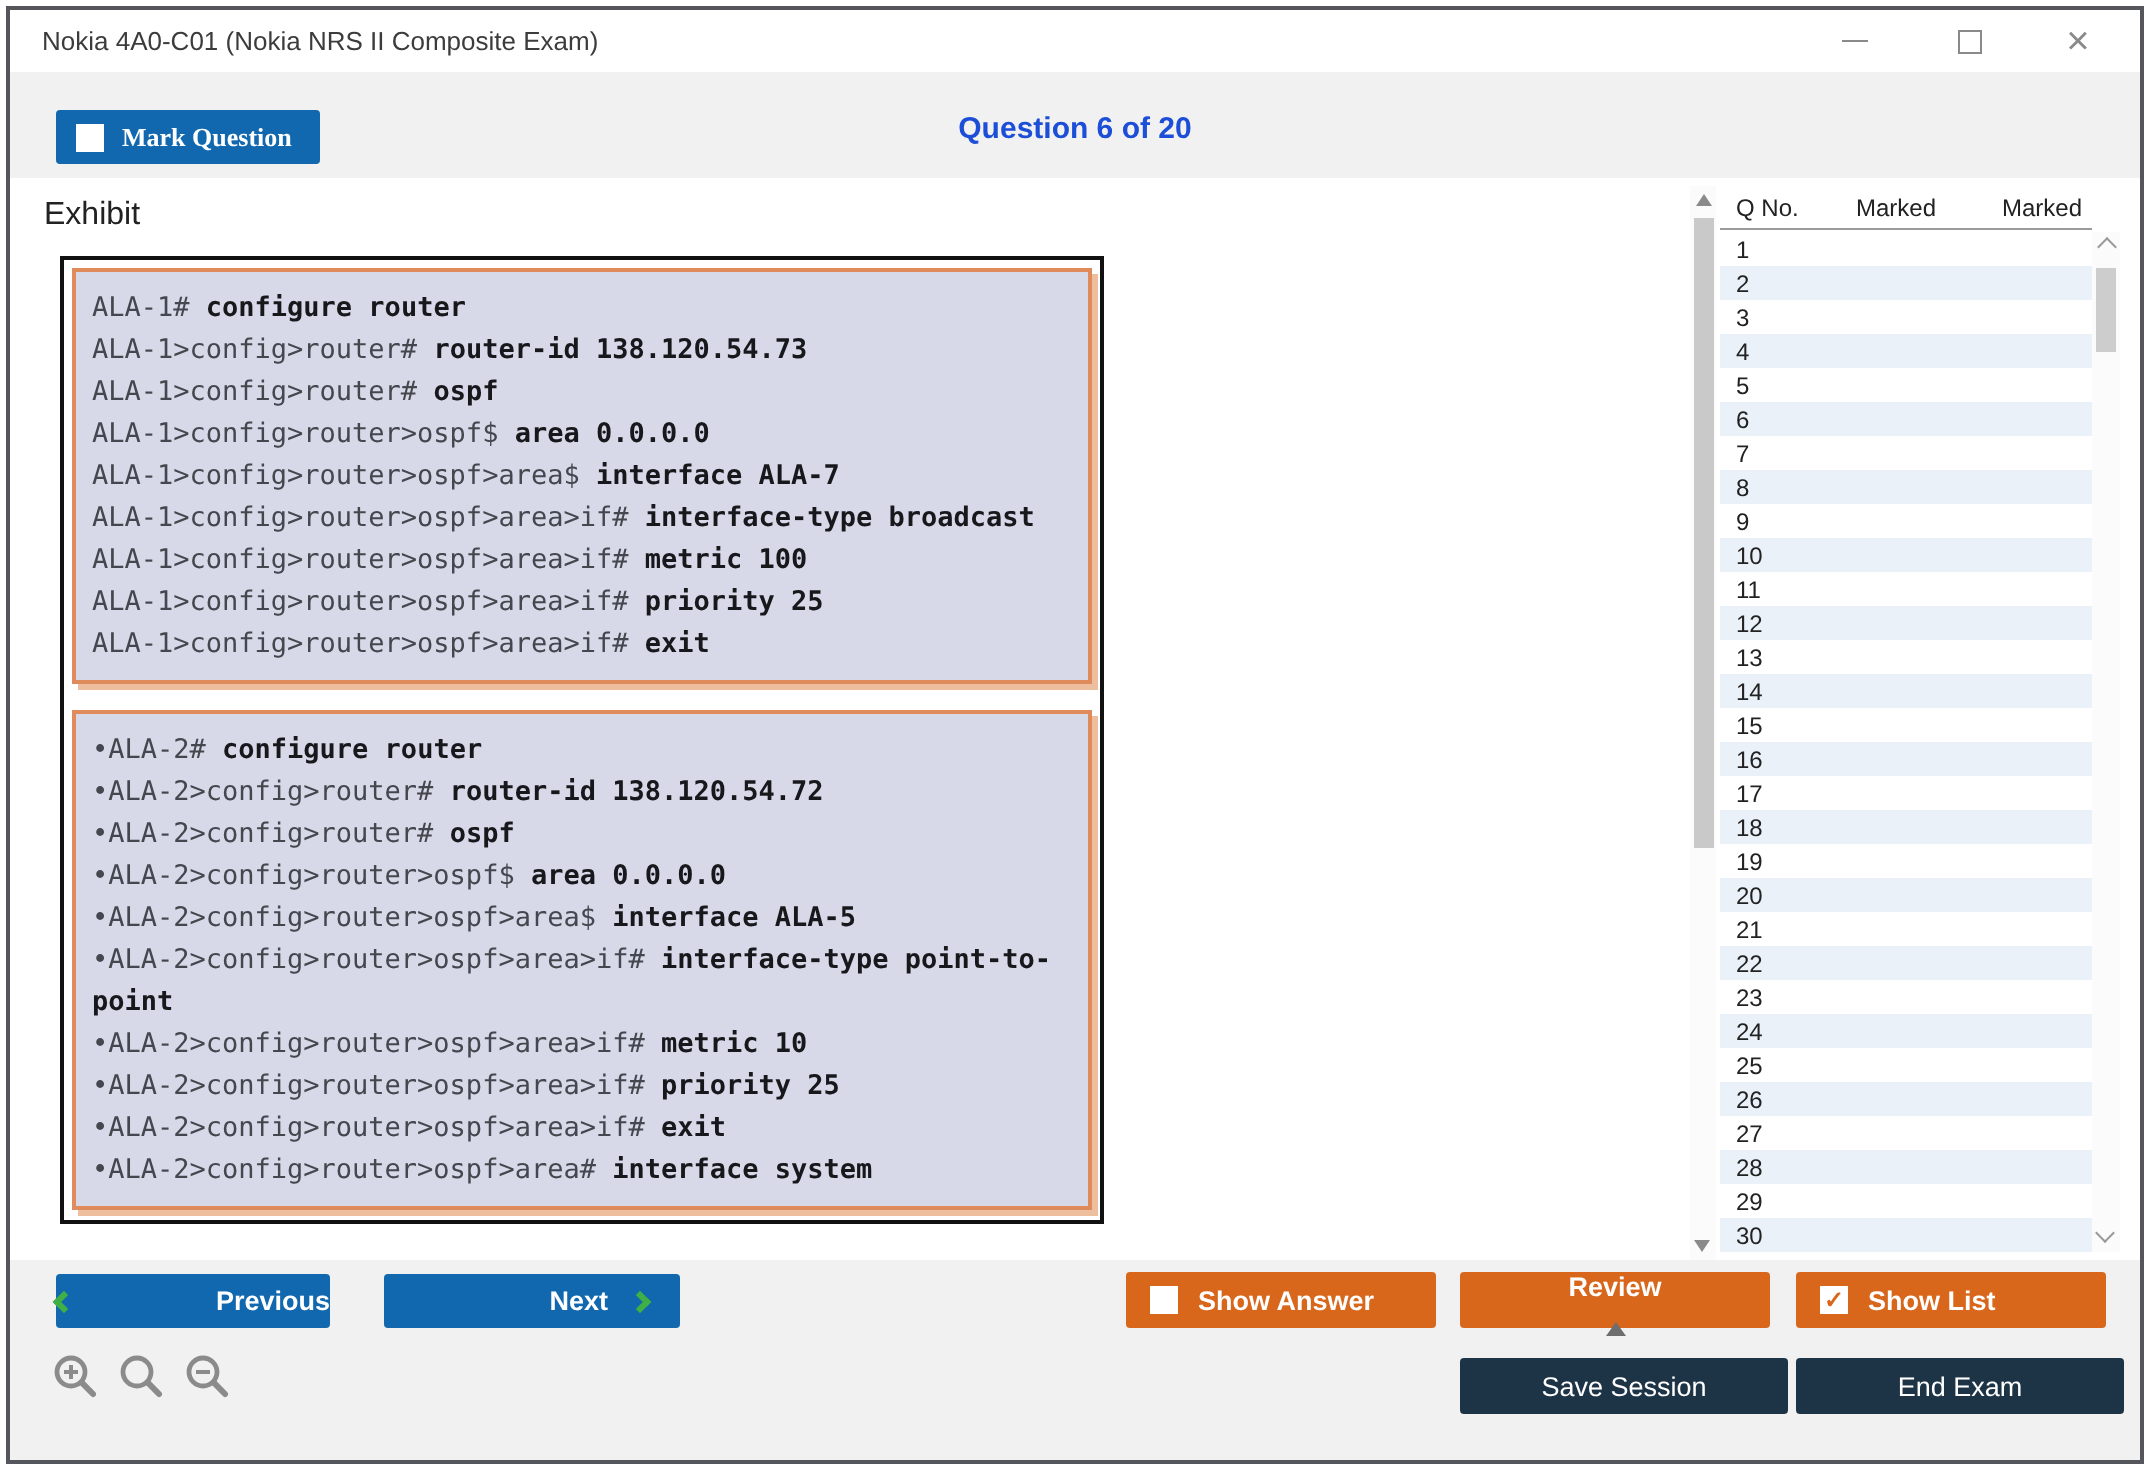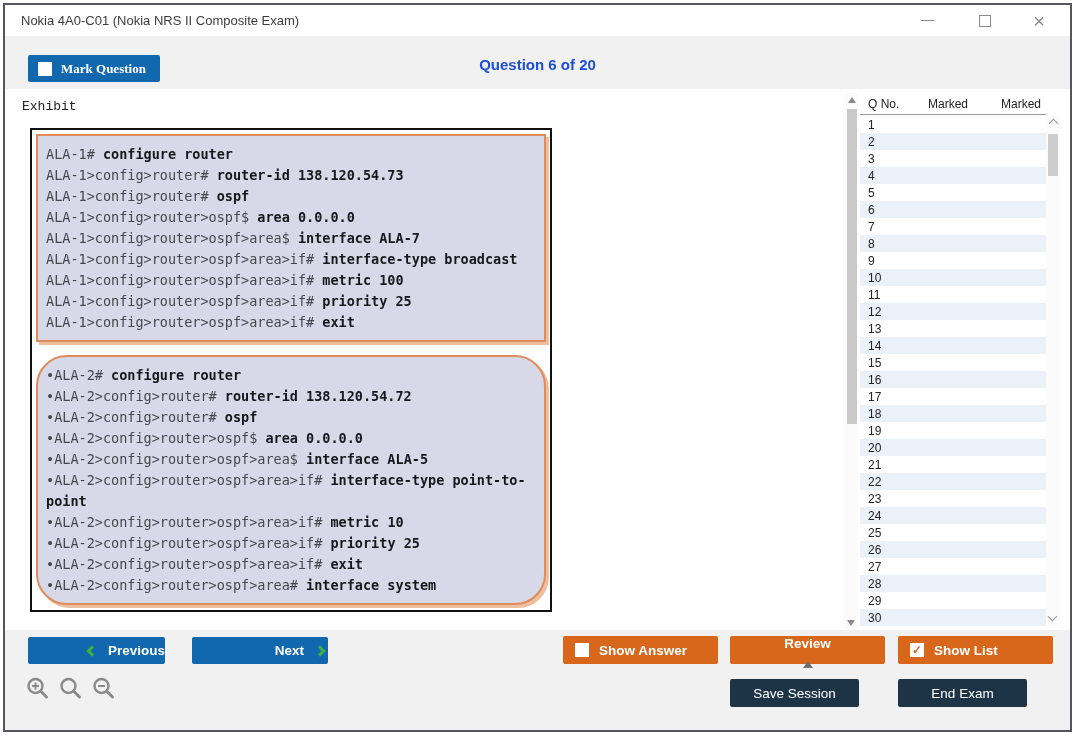--- a/index.html
+++ b/index.html
@@ -18,24 +18,24 @@
 
   
   .strip { position:absolute; left:0; top:31px; width:1065px; height:53px; background:#f1f1f1; }
   .markq { position:absolute; left:23px; top:19px; height:27px; padding:0 14px 0 10px; background:#1168af; border-radius:2px; display:flex; align-items:center; gap:9px; cursor:pointer;font-family:Liberation Serif, serif; }
   .markq .label { color:#fff; font-weight:bold; font-size:13px; }
   .cb { width:14px; height:14px; background:#fff; display:flex; align-items:center; justify-content:center; font-size:13px; font-weight:bold; }
   .q-counter { position:absolute; left:0; top:20px; width:100%; text-align:center; font-size:15px; font-weight:bold; color:#1d4ed8; }
 
   
   .main { position:absolute; left:0; top:84px; width:1065px; height:541px; background:#fff; }
-  .exhibit-label { position:absolute; left:17px; top:10px; font-size:13px; color:#222;font-family:Liberation Mono, monospace; }
+  .exhibit-label { position:absolute; left:17px; top:10px; font-size:16px; color:#222; }
   .exhibit-box { position:absolute; left:25px; top:39px; width:522px; height:484px; border:2px solid #111; background:#fff; padding:4px; }
   .code-block { border:2px solid #e08b5c; background:#d8d9e8; box-shadow:3px 3px 0 0 #eebf9e; padding:8px 8px 7px 8px; font-family:"DejaVu Sans Mono", monospace; font-size:13.5px; line-height:21px; color:#44474e; }
-  .code-block.second { margin-top:13px;border-radius:31px; }
+  .code-block.second { margin-top:13px; }
   .code-line { white-space:pre-wrap; }
   .cmd { font-weight:bold; color:#17181c; white-space:pre-wrap; }
 
   
   .vscroll { position:absolute; left:840px; top:4px; width:13px; height:537px; background:#fbfbfb; }
   .tri-up { width:0; height:0; border-left:4.5px solid transparent; border-right:4.5px solid transparent; border-bottom:6px solid #8a8a8a; margin:4px auto 0 auto; }
   .tri-down { width:0; height:0; border-left:4.5px solid transparent; border-right:4.5px solid transparent; border-top:6px solid #8a8a8a; position:absolute; bottom:4px; left:2px; }
   .vthumb { position:absolute; left:1.5px; top:16px; width:10px; height:315px; background:#c9c9c9; }
 
   
@@ -47,34 +47,34 @@
   .list-scroll { position:absolute; right:0; top:27px; width:14px; height:510px; background:#fbfbfb; }
   .chev { width:7px; height:7px; border-left:1.5px solid #9a9a9a; border-bottom:1.5px solid #9a9a9a; margin:4px auto 0 auto; }
   .chev.up { transform:rotate(135deg); }
   .chev.down { transform:rotate(-45deg); position:absolute; bottom:6px; left:3px; margin:0; }
   .lthumb { position:absolute; left:2px; top:18px; width:10px; height:42px; background:#cdcdcd; }
 
   
   .footer { position:absolute; left:0; top:625px; width:1065px; height:100px; background:#f1f1f1; }
   .btn { position:absolute; display:flex; align-items:center; cursor:pointer; border-radius:2px; }
   .btn-blue { background:#1168af; height:27px; top:7px; }
-  .btn-prev { left:23px; width:137px; justify-content:flex-end; gap:12px; }
-  .btn-next { left:187px; width:136px; justify-content:flex-end; padding-right:4px; gap:12px; }
+  .btn-prev { left:23px; width:137px; justify-content:space-between; gap:12px; }
+  .btn-next { left:187px; width:148px; justify-content:flex-end; padding-right:16px; gap:12px; }
   .btn-blue .label { color:#fff; font-weight:bold; font-size:13.5px; }
   .gchev { width:8px; height:8px; border-left:3px solid #3faf46; border-bottom:3px solid #3faf46; }
   .gchev.left { transform:rotate(45deg); }
   .gchev.right { transform:rotate(225deg); }
   .btn-orange { background:#d8671b; height:28px; top:6px; width:155px; padding:0 12px; gap:10px; }
   .btn-orange .label { color:#fff; font-weight:bold; font-size:13.5px; }
   .btn-showanswer { left:558px; }
   .btn-review { left:725px; justify-content:space-between;flex-direction:column; }
   .btn-showlist { left:893px; }
   .cb .check { color:#d8671b; font-size:12px; font-weight:bold; line-height:12px; }
   .tri-up-sm { width:0; height:0; border-left:5.5px solid transparent; border-right:5.5px solid transparent; border-bottom:7px solid #6e6e6e; }
-  .btn-dark { background:#1d3346; height:28px; top:49px; width:129px; justify-content:center; }
+  .btn-dark { background:#1d3346; height:28px; top:49px; width:164px; justify-content:center; }
   .btn-dark .label { color:#fff; font-size:13.5px; }
   .btn-save { left:725px; } .btn-end { left:893px; }
   .zoomicons { position:absolute; left:20px; top:46px; display:flex; gap:8px; }
   .zoomicons svg { cursor:pointer; }
 </style>
 </head>
 <body>
 
 <div class="frame">
 <div class="content">

